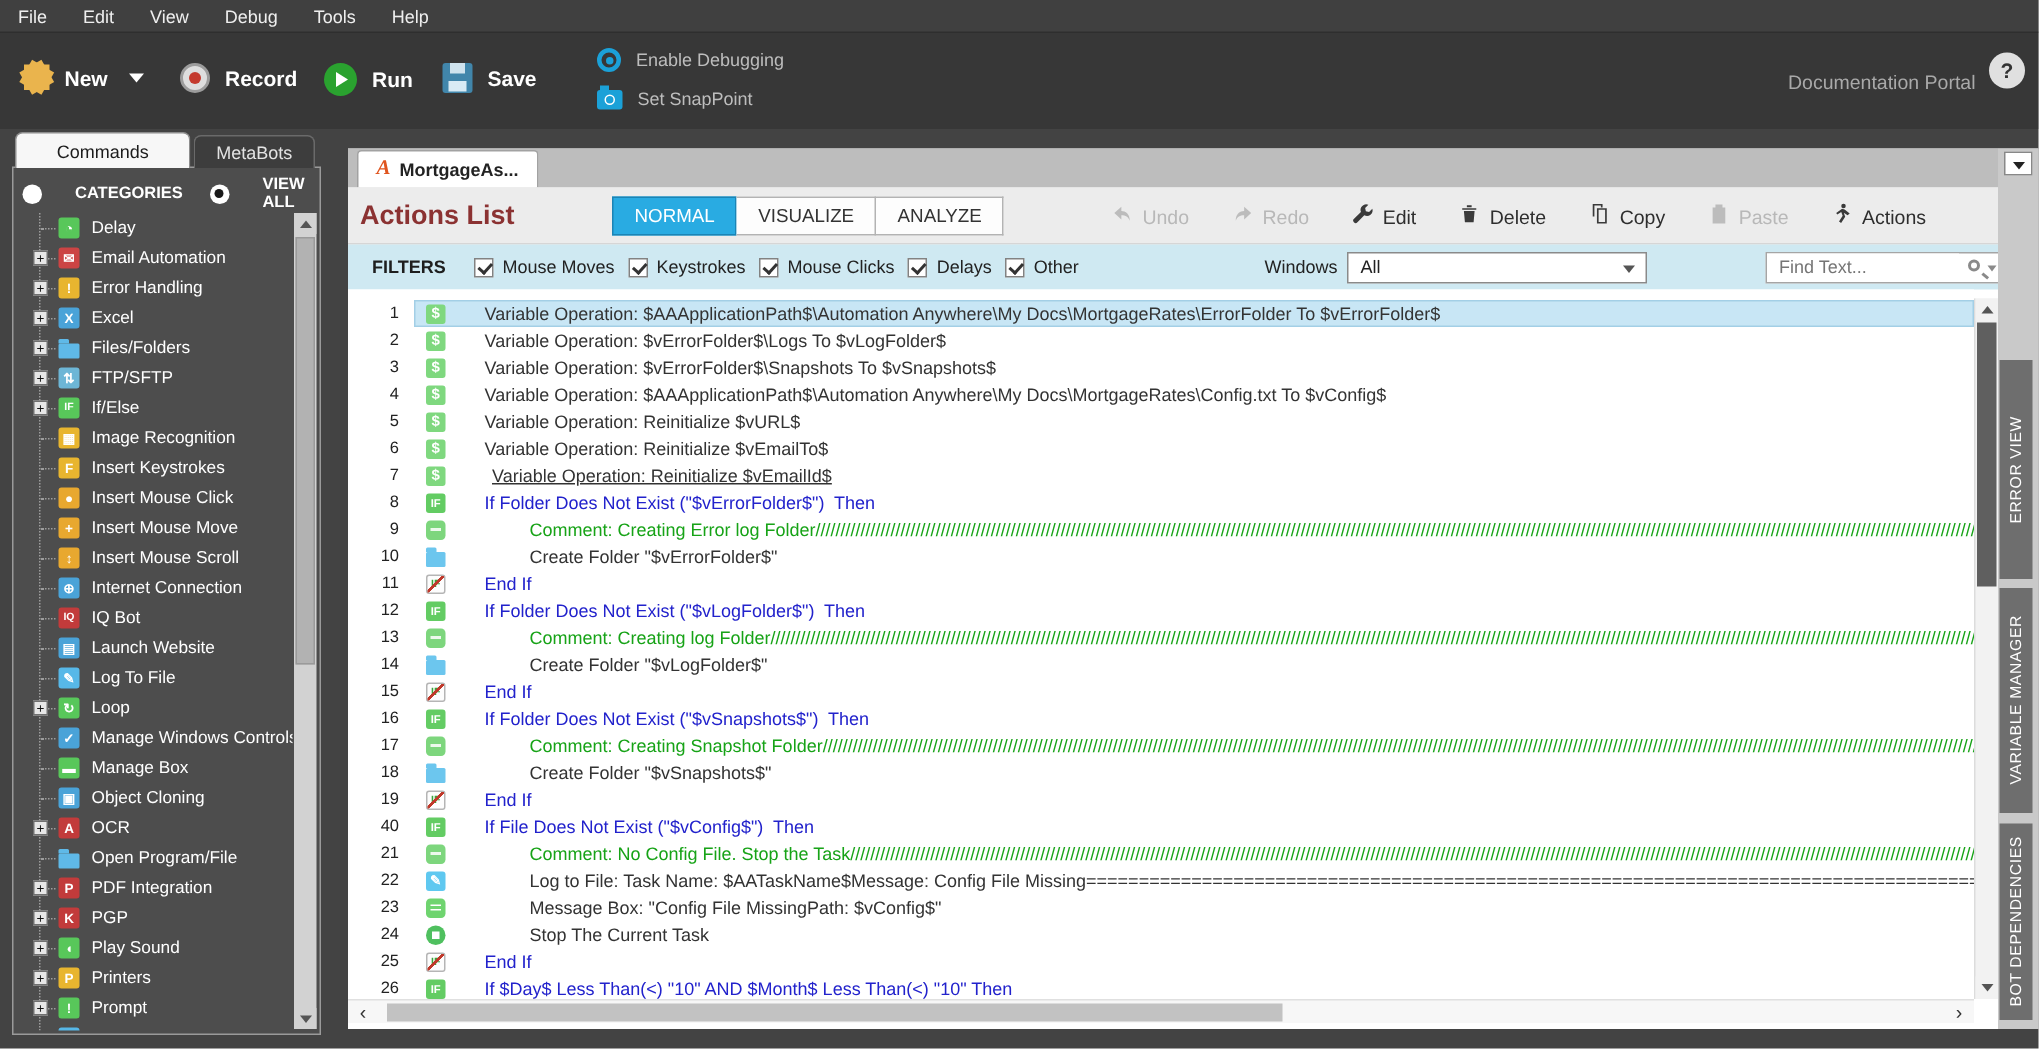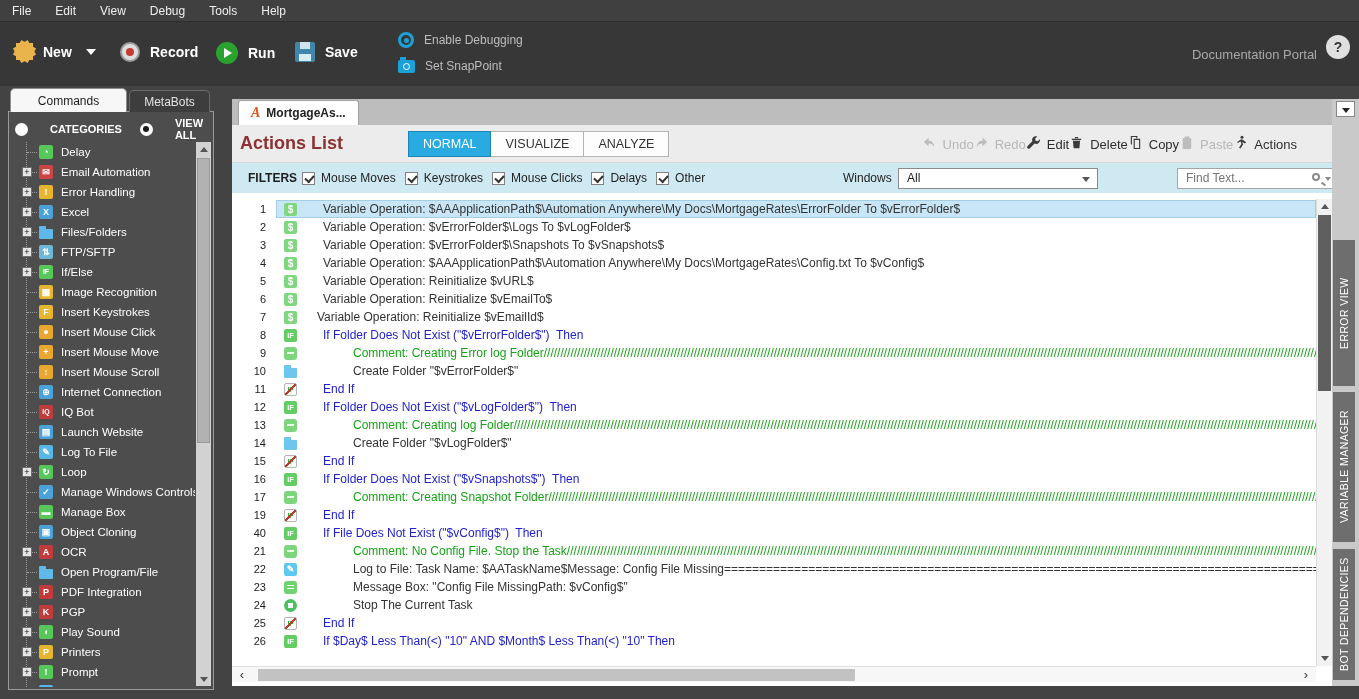--- a/index.html
+++ b/index.html
@@ -61,29 +61,29 @@
   #main { position:absolute; left:232px; top:99px; width:1127px; height:587px; background:#fff; }
   #tabstrip { position:absolute; left:0; top:0; right:27px; height:26px; background:#bdbdbd; }
   #doc-tab { position:absolute; left:6px; top:1px; height:25px; background:#fff; border:1px solid #a2a2a2; border-bottom:none; border-radius:3px 3px 0 0; padding:0 12px; display:flex; align-items:center; gap:6px; font-weight:bold; font-size:12px; color:#222; }
   #doc-logo { color:#e0551f; font-family:"Liberation Serif", serif; font-weight:bold; font-style:italic; font-size:14px; }
   #header { position:absolute; left:0; top:26px; right:27px; height:38px; background:#ececec; border-bottom:1px solid #d6d6d6; }
   #main-title { position:absolute; left:8px; top:8px; font-size:18px; font-weight:bold; color:#8b3232; }
   #view-modes { position:absolute; left:176px; top:6px; display:flex; }
   .vmode { height:26px; line-height:24px; padding:0 14px; font-size:12.5px; background:#fdfdfd; color:#333; border:1px solid #b3b3b3; border-left:none; }
   .vmode:first-child { border-left:1px solid #b3b3b3; }
   .vmode.active { background:#29abe2; color:#fff; border-color:#1b84b5; }
-  #hbtns { position:absolute; right:35px; top:6px; height:26px; display:flex; align-items:center; }
+  #hbtns { position:absolute; right:48px; top:6px; height:26px; display:flex; align-items:center; gap:28px; }
   .hbtn { display:flex; align-items:center; gap:6px; font-size:13px; color:#2e2e2e; }
   .hbtn svg { fill:#3a3a3a; }
   .hbtn.dis { color:#b8b8b8; } .hbtn.dis svg { fill:#bcbcbc; }
 
   
   #filterbar { position:absolute; left:0; top:64px; right:27px; height:30px; background:#cfe9f2; display:flex; align-items:center; }
   #filters-label { position:absolute; left:16px; font-size:12px; font-weight:bold; color:#1e1e1e; }
-  #filter-checks { position:absolute; left:70px; display:flex; align-items:flex-start; gap:9px; }
+  #filter-checks { position:absolute; left:84px; display:flex; align-items:flex-start; gap:9px; }
   .fcheck { display:flex; align-items:center; gap:6px; font-size:12px; color:#222; }
   .cbox { width:13px; height:13px; background:#fff; border:1px solid #828282; position:relative; flex:none; }
   .cbox.on:after { content:''; position:absolute; left:2px; top:2px; width:7px; height:4px; border-left:2px solid #333; border-bottom:2px solid #333; transform:rotate(-48deg); }
   #windows-label { position:absolute; left:611px; font-size:12px; color:#222; }
   #windows-dd { position:absolute; left:666px; width:200px; height:21px; background:#fff; border:1px solid #8a8a8a; font-size:12px; color:#222; line-height:19px; padding:0 8px; }
   #windows-dd:after { content:''; position:absolute; right:7px; top:8px; border-left:4px solid transparent; border-right:4px solid transparent; border-top:5px solid #555; }
   #find-wrap { position:absolute; left:945px; width:160px; height:21px; background:#fff; border:1px solid #a5a5a5; }
   #find-input { position:absolute; left:0; top:0; width:128px; height:19px; border:none; outline:none; font-size:12px; padding:0 8px; font-family:"Liberation Sans",sans-serif; color:#333; }
   .mag { position:absolute; right:16px; top:4px; width:8px; height:8px; border:2px solid #8a8a8a; border-radius:50%; }
   .mag:after { content:''; position:absolute; left:7px; top:8px; width:5px; height:2px; background:#8a8a8a; transform:rotate(40deg); }
@@ -454,21 +454,21 @@
         <span class="rnum">6</span>
         <span class="rband">
           <span class="ric ic-dollar">$</span>
           <span class="rtxt t-var" style="margin-left: 26px;">Variable Operation: Reinitialize $vEmailTo$</span>
         </span>
       </div>
       <div class="arow">
         <span class="rnum">7</span>
         <span class="rband">
           <span class="ric ic-dollar">$</span>
-          <span class="rtxt t-var" style="margin-left: 20px;">Variable Operation: Reinitialize $vEmailId$</span>
+          <span class="rtxt t-var" style="margin-left: 31px; text-decoration: underline;">Variable Operation: Reinitialize $vEmailId$</span>
         </span>
       </div>
       <div class="arow">
         <span class="rnum">8</span>
         <span class="rband">
           <span class="ric ic-if">IF</span>
           <span class="rtxt t-if" style="margin-left: 26px;">If Folder Does Not Exist ("$vErrorFolder$")  Then</span>
         </span>
       </div>
       <div class="arow">
@@ -525,20 +525,27 @@
         <span class="rband">
           <span class="ric ic-if">IF</span>
           <span class="rtxt t-if" style="margin-left: 26px;">If Folder Does Not Exist ("$vSnapshots$")  Then</span>
         </span>
       </div>
       <div class="arow">
         <span class="rnum">17</span>
         <span class="rband">
           <span class="ric ic-comment"></span>
           <span class="rtxt t-comment" style="margin-left: 56px;">Comment: Creating Snapshot Folder////////////////////////////////////////////////////////////////////////////////////////////////////////////////////////////////////////////////////////////////////////////////////////////////////////////////////////////////////////////////////////////////</span>
+        </span>
+      </div>
+      <div class="arow">
+        <span class="rnum">18</span>
+        <span class="rband">
+          <span class="ric ic-folder"></span>
+          <span class="rtxt t-action" style="margin-left: 56px;">Create Folder "$vSnapshots$"</span>
         </span>
       </div>
       <div class="arow">
         <span class="rnum">19</span>
         <span class="rband">
           <span class="ric ic-endif">IF</span>
           <span class="rtxt t-endif" style="margin-left: 26px;">End If</span>
         </span>
       </div>
       <div class="arow">

